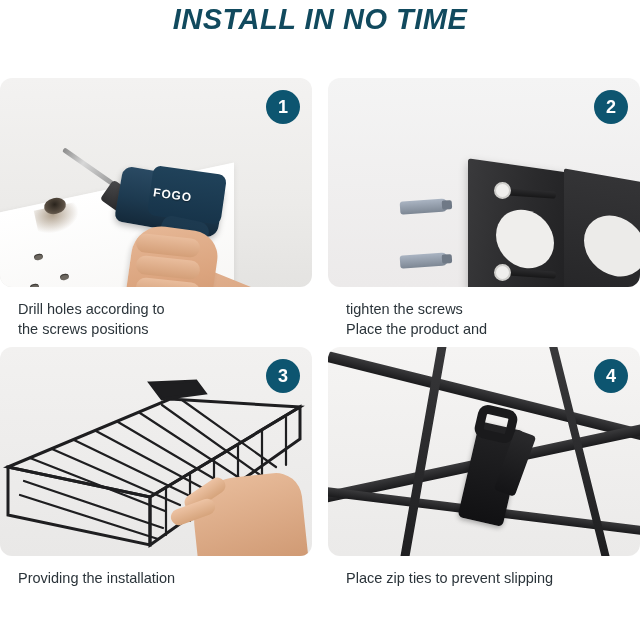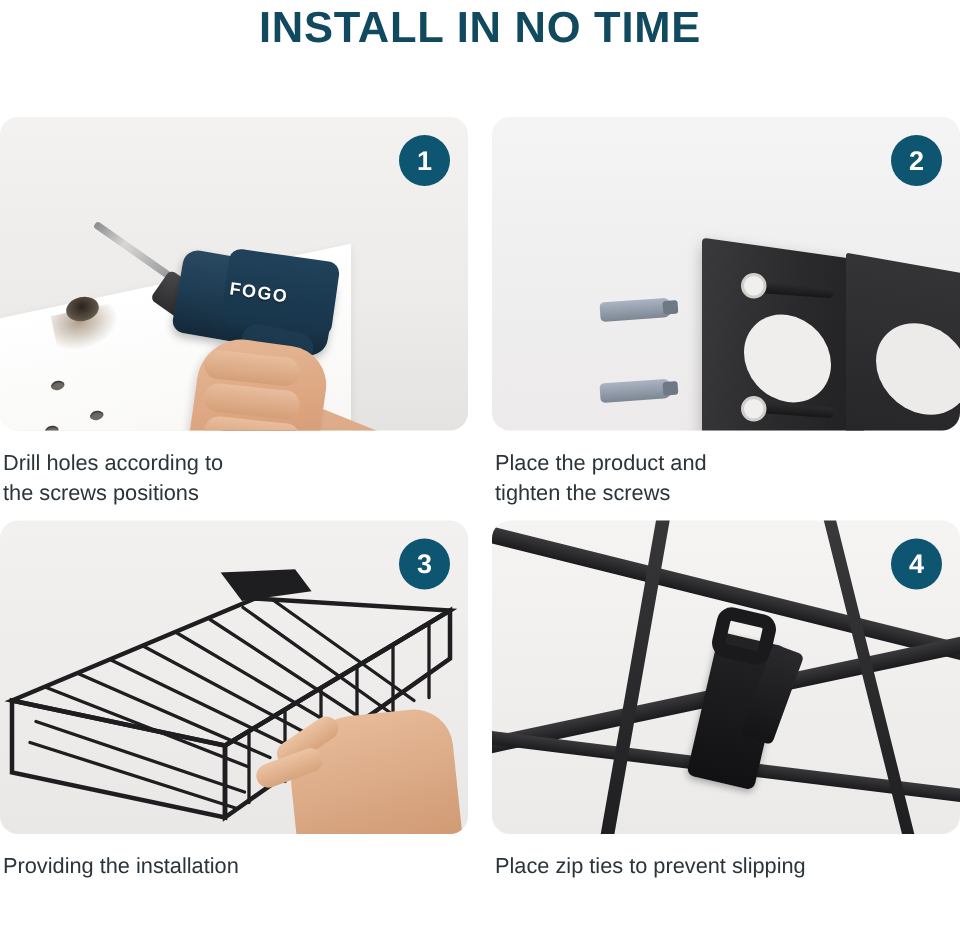--- a/index.html
+++ b/index.html
@@ -26,20 +26,21 @@
     padding-top: 2px;
     text-align: center;
   }
   .headline {
     font-size: 29px;
     font-weight: bold;
     letter-spacing: 0.5px;
     color: #114a5e;
     margin: 0;
     line-height: 34px;
+    font-style: italic;
   }
   .subhead {
     font-size: 15.5px;
     color: #2f3b42;
     margin: 6px 0 0 0;
     line-height: 19px;
     font-weight: normal;
   }
 
   
@@ -66,21 +67,21 @@
     height: 209px;
     border-radius: 12px;
     overflow: hidden;
     background: #efefef;
   }
   .caption {
     margin-top: 12px;
     font-size: 14.5px;
     line-height: 20px;
     color: #2b343a;
-    padding-left: 2px;
+    padding-left: 18px;
     min-height: 40px;
   }
   .caption .line { display: block; }
 
   
   .badge {
     position: absolute;
     top: 12px;
     right: 12px;
     width: 34px;
@@ -381,22 +382,22 @@
         <div class="anchor" style="top:176px;transform:rotate(-4deg);"></div>
 
         <div class="screw" style="top:112px;transform:rotate(4deg);"></div>
         <div class="screw" style="top:192px;transform:rotate(4deg);"></div>
         <div class="washer" style="top:104px;"></div>
         <div class="washer" style="top:186px;"></div>
 
         <div class="badge">2</div>
       </div>
       <div class="caption">
+        <span class="line">tighten the screws</span>
         <span class="line">Place the product and</span>
-        <span class="line">tighten the screws</span>
       </div>
     </div>
 
     <div class="cell left">
       <div class="photo p3">
         <svg viewBox="0 0 312 209" width="312" height="209">
           <g stroke="#1e1e20" stroke-width="2.2" fill="none" stroke-linecap="round">
             <path d="M8 120 L170 52 L300 60 L150 150 Z" stroke-width="3"></path>
             <path d="M8 120 L8 168 L150 198 L150 150 Z" stroke-width="3"></path>
             <path d="M150 150 L300 60 L300 92 L150 198 Z" stroke-width="3"></path>

